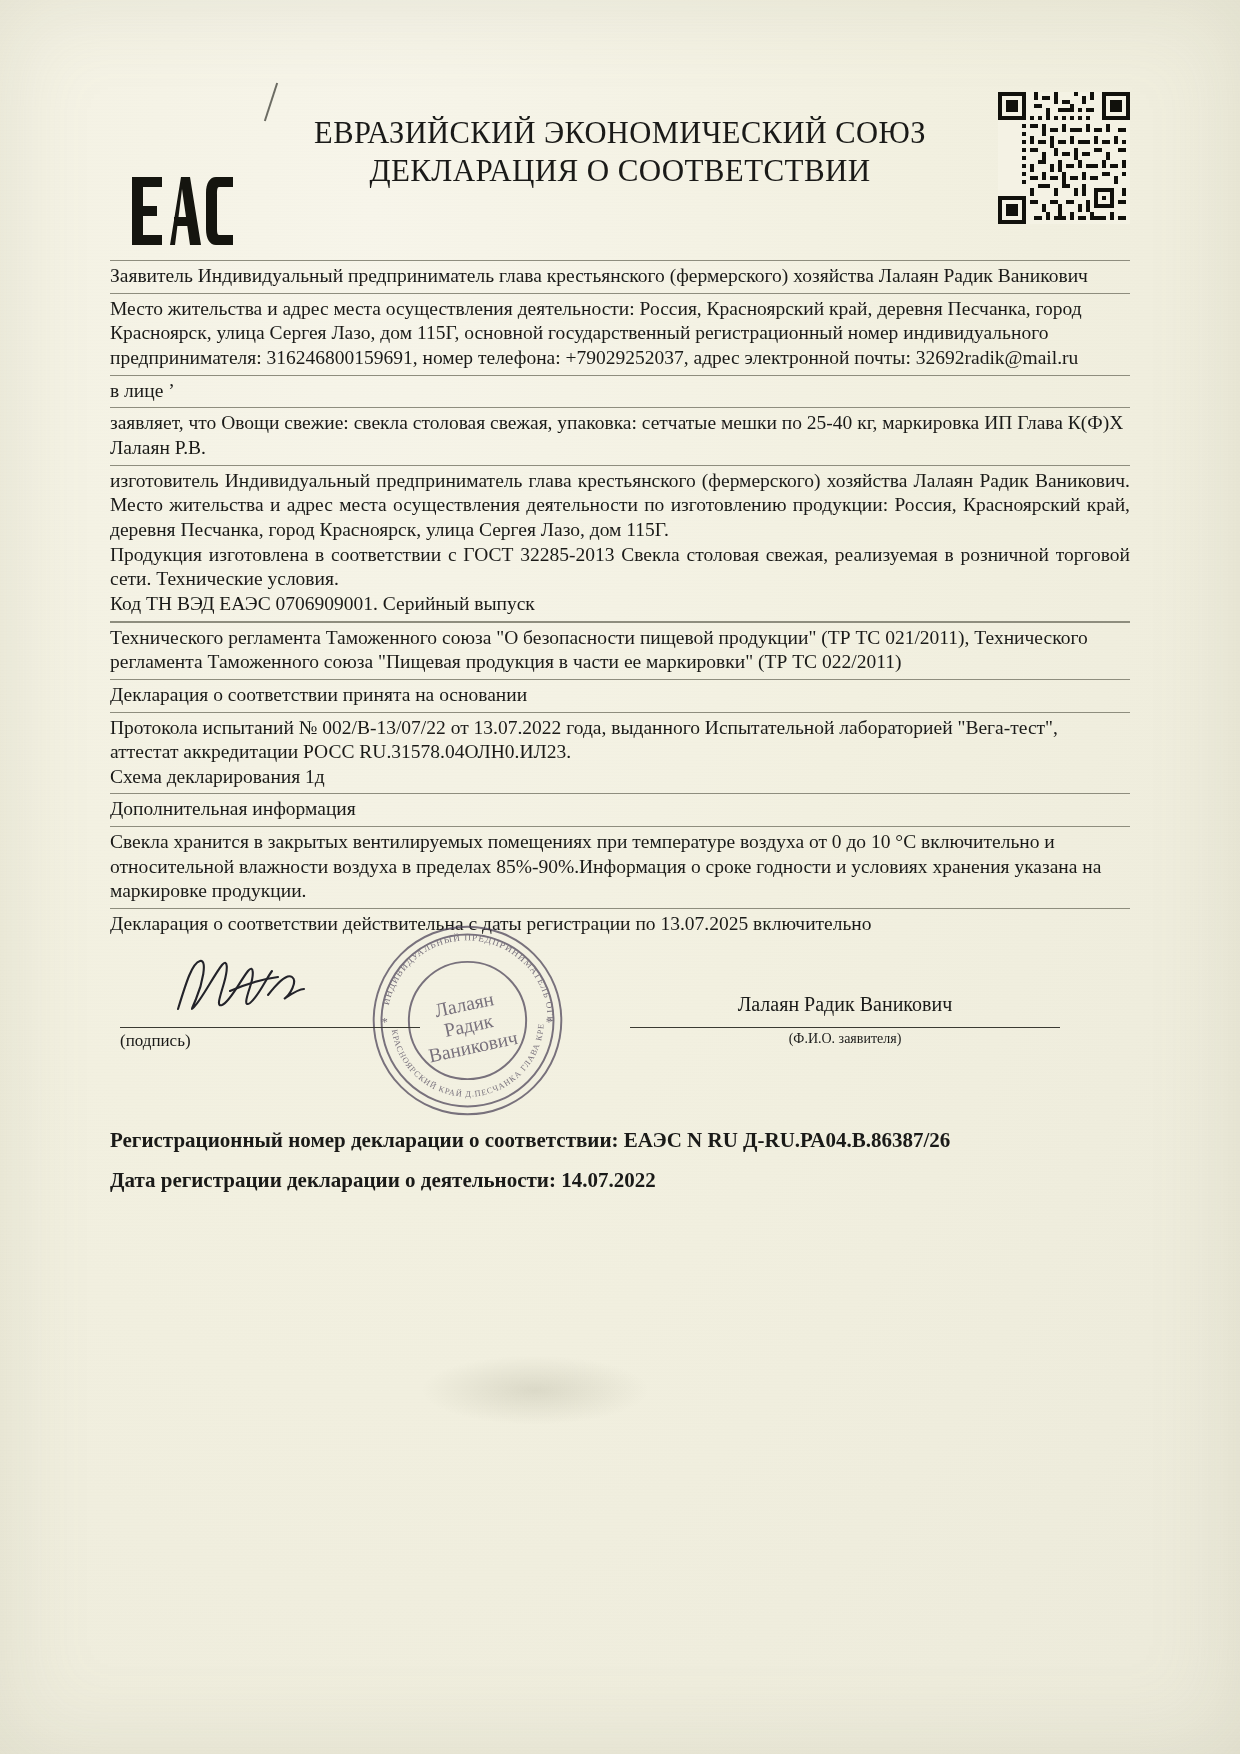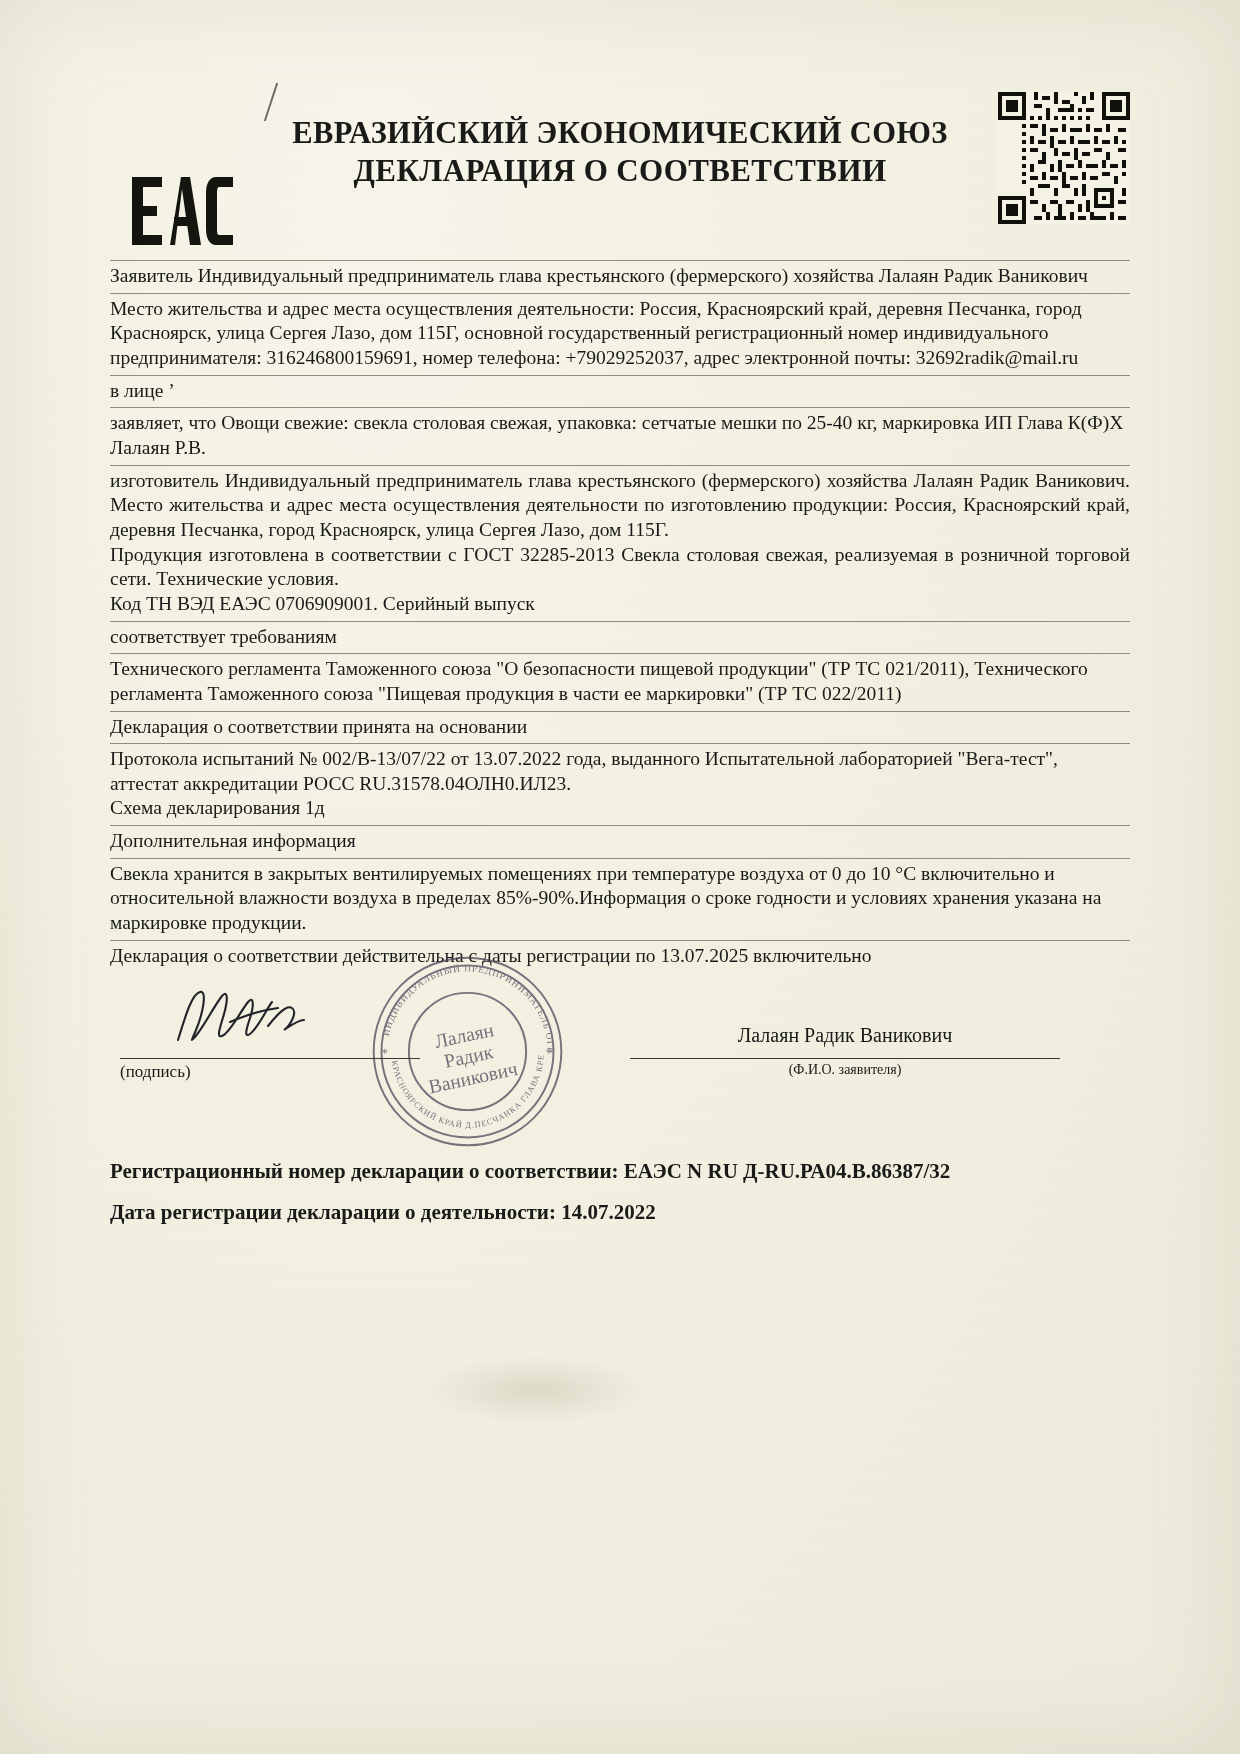--- a/index.html
+++ b/index.html
@@ -35,21 +35,20 @@
     position: absolute;
     left: 110px;
     top: 60px;
     width: 1020px;
   }
 
   
   .header-row {
     position: relative;
     height: 200px;
-    font-weight: bold;
   }
   .eac-mark {
     position: absolute;
     left: 20px;
     top: 115px;
     width: 105px;
     height: 70px;
     font-family: "Liberation Serif", serif;
     font-weight: 700;
     font-size: 76px;
@@ -394,23 +393,20 @@
 
     <hr class="rule">
     <div class="block just">
       <p><span class="b">изготовитель</span>
         <span>Индивидуальный предприниматель глава крестьянского (фермерского) хозяйства Лалаян Радик Ваникович. Место жительства и адрес места осуществления деятельности по изготовлению продукции: Россия, Красноярский край, деревня Песчанка, город Красноярск, улица Сергея Лазо, дом 115Г.</span></p>
       <p style="text-align:justify">Продукция изготовлена в соответствии с ГОСТ 32285-2013 Свекла столовая свежая, реализуемая в розничной торговой сети. Технические условия.</p>
       <p>Код ТН ВЭД ЕАЭС 0706909001. Серийный выпуск</p>
     </div>
 
     <hr class="rule">
-    <div class="block">
-      <p class="b">соответствует требованиям</p>
-    </div>
 
     <hr class="rule">
     <div class="block">
       <p>Технического регламента Таможенного союза "О безопасности пищевой продукции" (ТР ТС 021/2011), Технического регламента Таможенного союза "Пищевая продукция в части ее маркировки" (ТР ТС 022/2011)</p>
     </div>
 
     <hr class="rule">
     <div class="block">
       <p class="b">Декларация о соответствии принята на основании</p>
     </div>
@@ -477,21 +473,21 @@
       <div class="sig-caption">(подпись)</div>
 
       <div class="name-value">Лалаян Радик Ваникович</div>
       <div class="name-line"></div>
       <div class="name-caption">(Ф.И.О. заявителя)</div>
     </div>
 
     <div class="footer">
       <p>
         <span>Регистрационный номер декларации о соответствии:</span>
-        <span>ЕАЭС N RU Д-RU.РА04.В.86387/32</span>
+        <span>ЕАЭС N RU Д-RU.РА04.В.86387/26</span>
       </p>
       <p>
         <span>Дата регистрации декларации о деятельности:</span>
         <span>14.07.2022</span>
       </p>
     </div>
 
   </div>
 
   <div class="smudge"></div>

